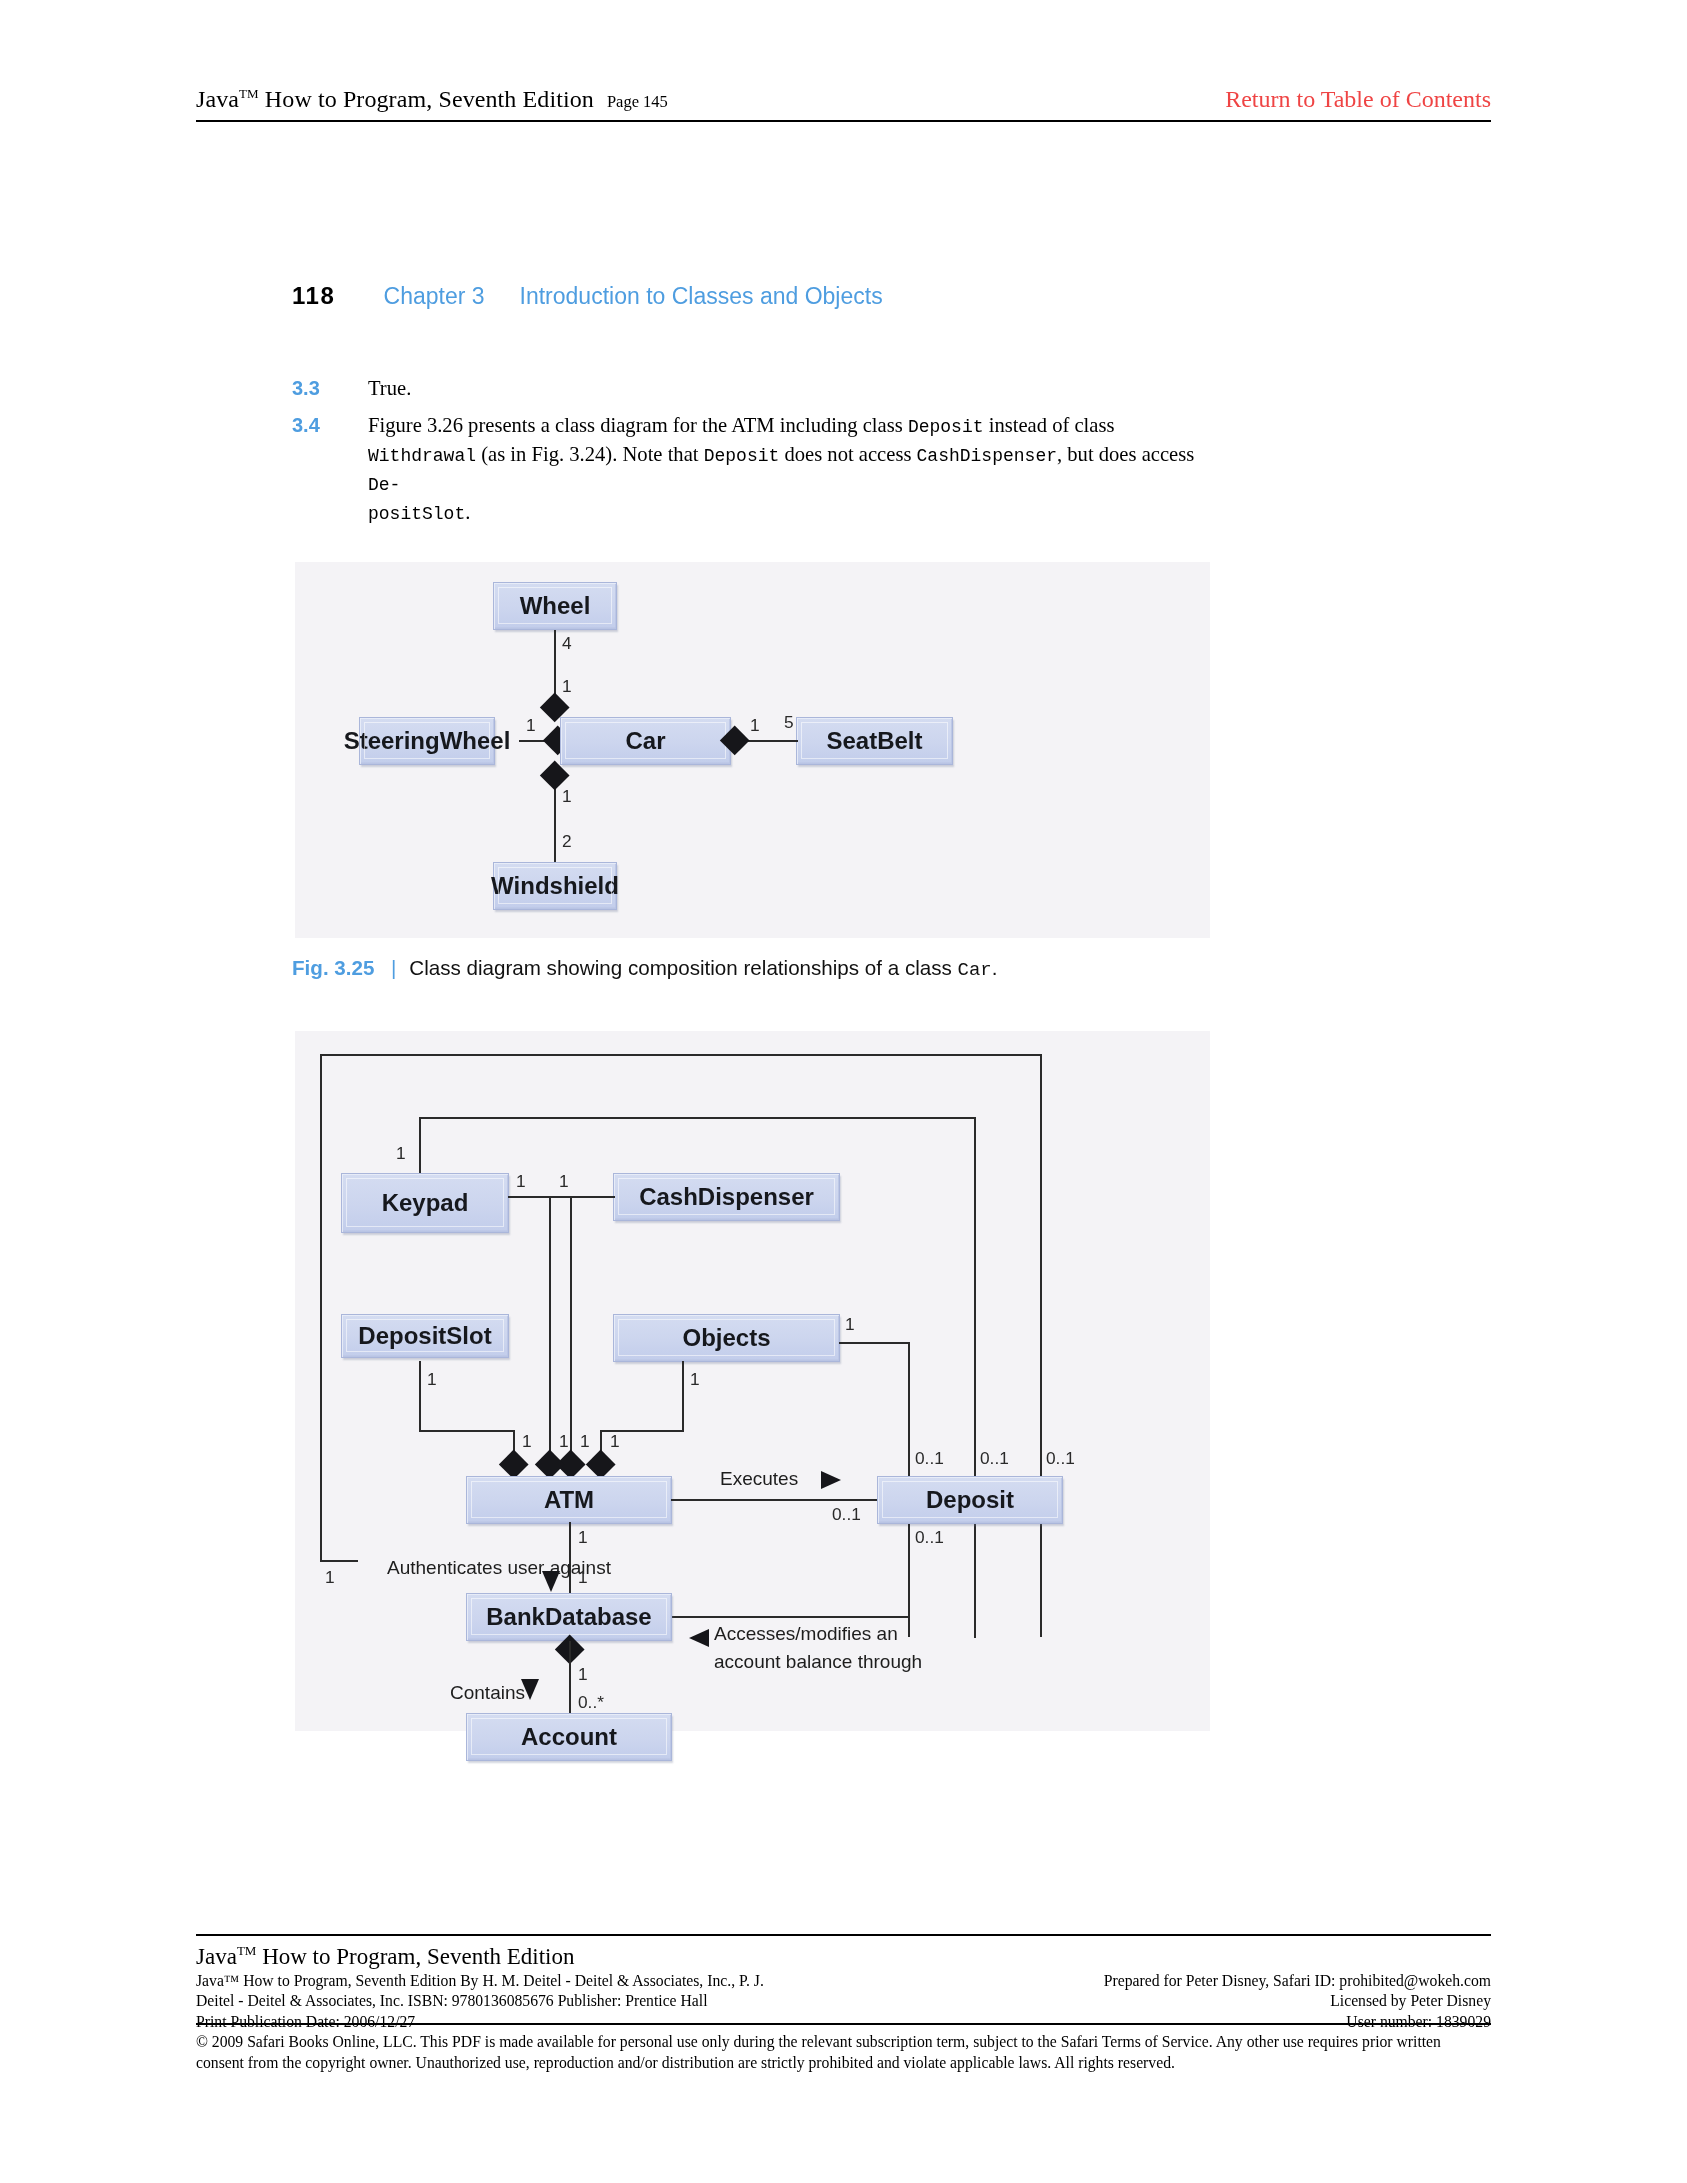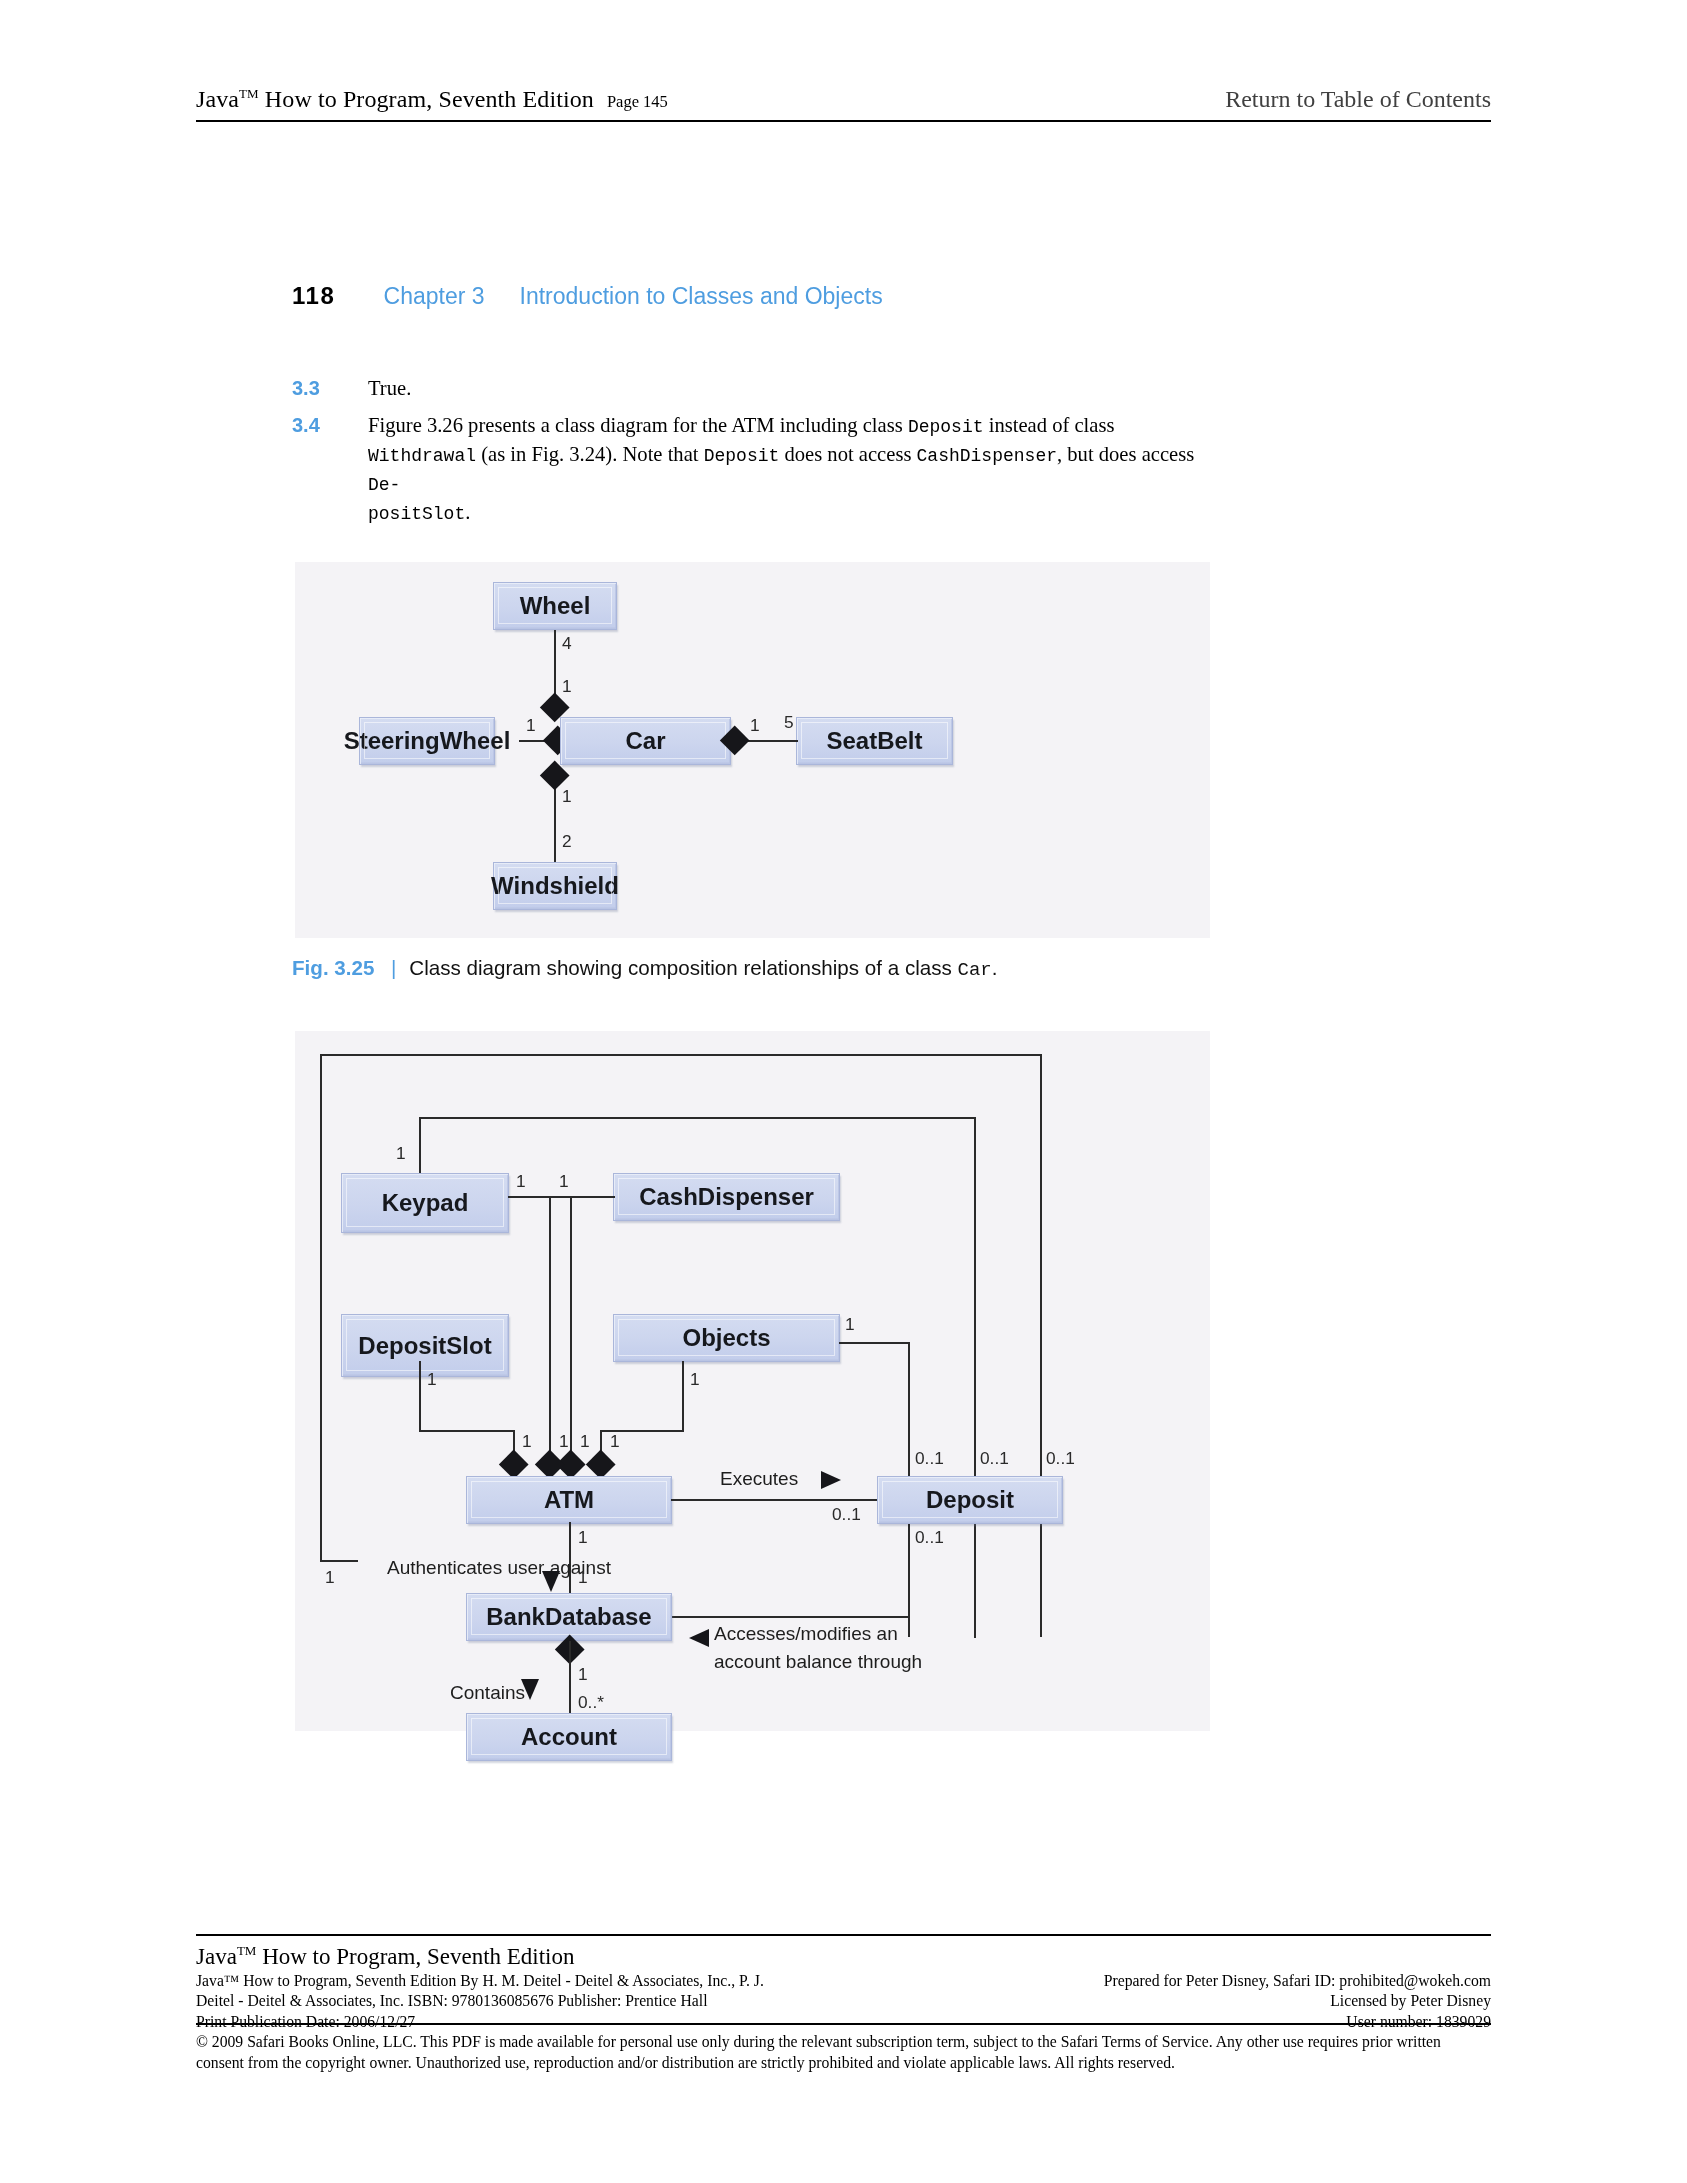--- a/index.html
+++ b/index.html
@@ -5,21 +5,21 @@
   html,body{margin:0;padding:0;background:#ffffff;}
   body{width:1687px;height:2183px;position:relative;font-family:"Liberation Serif",serif;color:#000;}
   .page{position:absolute;inset:0;}
 
   
   .hdr{position:absolute;left:196px;top:73px;right:196px;height:40px;}
   .hdr-left{position:absolute;left:0;bottom:0;white-space:nowrap;}
   .hdr-title{font-family:"Liberation Serif",serif;font-size:24px;letter-spacing:0.1px;}
   .hdr-title sup{font-size:13px;vertical-align:super;}
   .hdr-page{font-size:16.5px;margin-left:13px;}
-  .hdr-right{position:absolute;right:0;bottom:0;font-size:24px;color:#404040;white-space:nowrap;}
+  .hdr-right{position:absolute;right:0;bottom:0;font-size:24px;color:#ef4444;white-space:nowrap;}
   .hdr-rule{position:absolute;left:196px;top:120px;width:1295px;height:1.6px;background:#000;}
 
   
   .chap{position:absolute;left:292px;top:282px;white-space:nowrap;}
   .chap .pg{font-family:"Liberation Sans",sans-serif;font-weight:bold;font-size:24px;letter-spacing:1.6px;}
   .chap .c{font-family:"Liberation Sans",sans-serif;font-size:23px;color:#4e9de0;margin-left:48px;}
   .chap .t{font-family:"Liberation Sans",sans-serif;font-size:23px;color:#4e9de0;margin-left:35px;}
 
   
   .ans{position:absolute;font-size:20.6px;line-height:27px;}
@@ -176,21 +176,21 @@
     <span class="mult" style="left:221px;top:140px;">1</span>
 
     <div class="uml" style="left:318px;top:142px;width:227px;height:48px;">
       <span>CashDispenser</span>
     </div>
 
     <div class="ln lnh" style="left:254px;top:165px;width:66px;"></div>
     <div class="ln lnv" style="left:254px;top:165px;height:259px;"></div>
     <span class="mult" style="left:264px;top:140px;">1</span>
 
-    <div class="uml" style="left:46px;top:283px;width:168px;height:63px;">
+    <div class="uml" style="left:46px;top:283px;width:168px;height:44px;">
       <span>DepositSlot</span>
     </div>
     <span class="mult" style="left:30px;top:536px;">1</span>
 
     <div class="ln lnv" style="left:124px;top:330px;height:71px;"></div>
     <div class="ln lnh" style="left:124px;top:399px;width:96px;"></div>
     <div class="ln lnv" style="left:218px;top:399px;height:25px;"></div>
     <span class="mult" style="left:132px;top:338px;">1</span>
 
     <div class="uml" style="left:318px;top:283px;width:227px;height:48px;">

